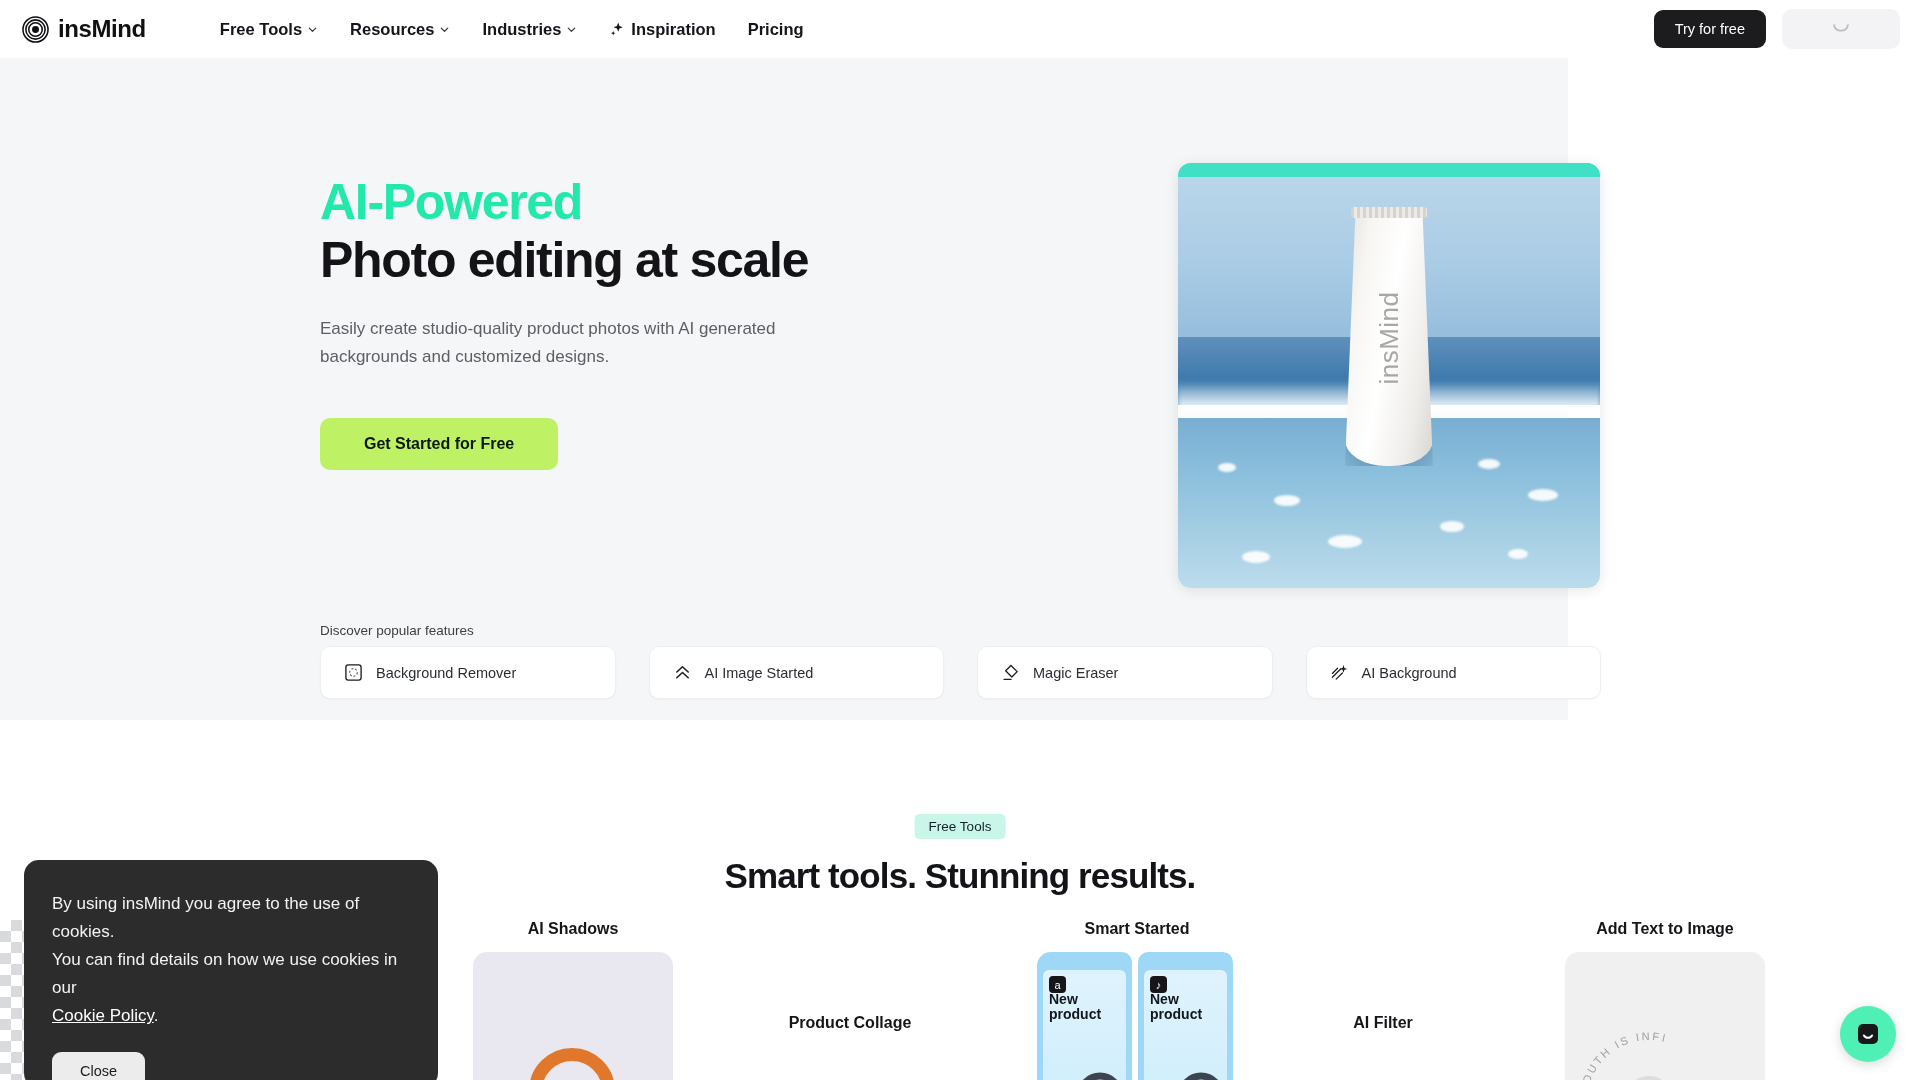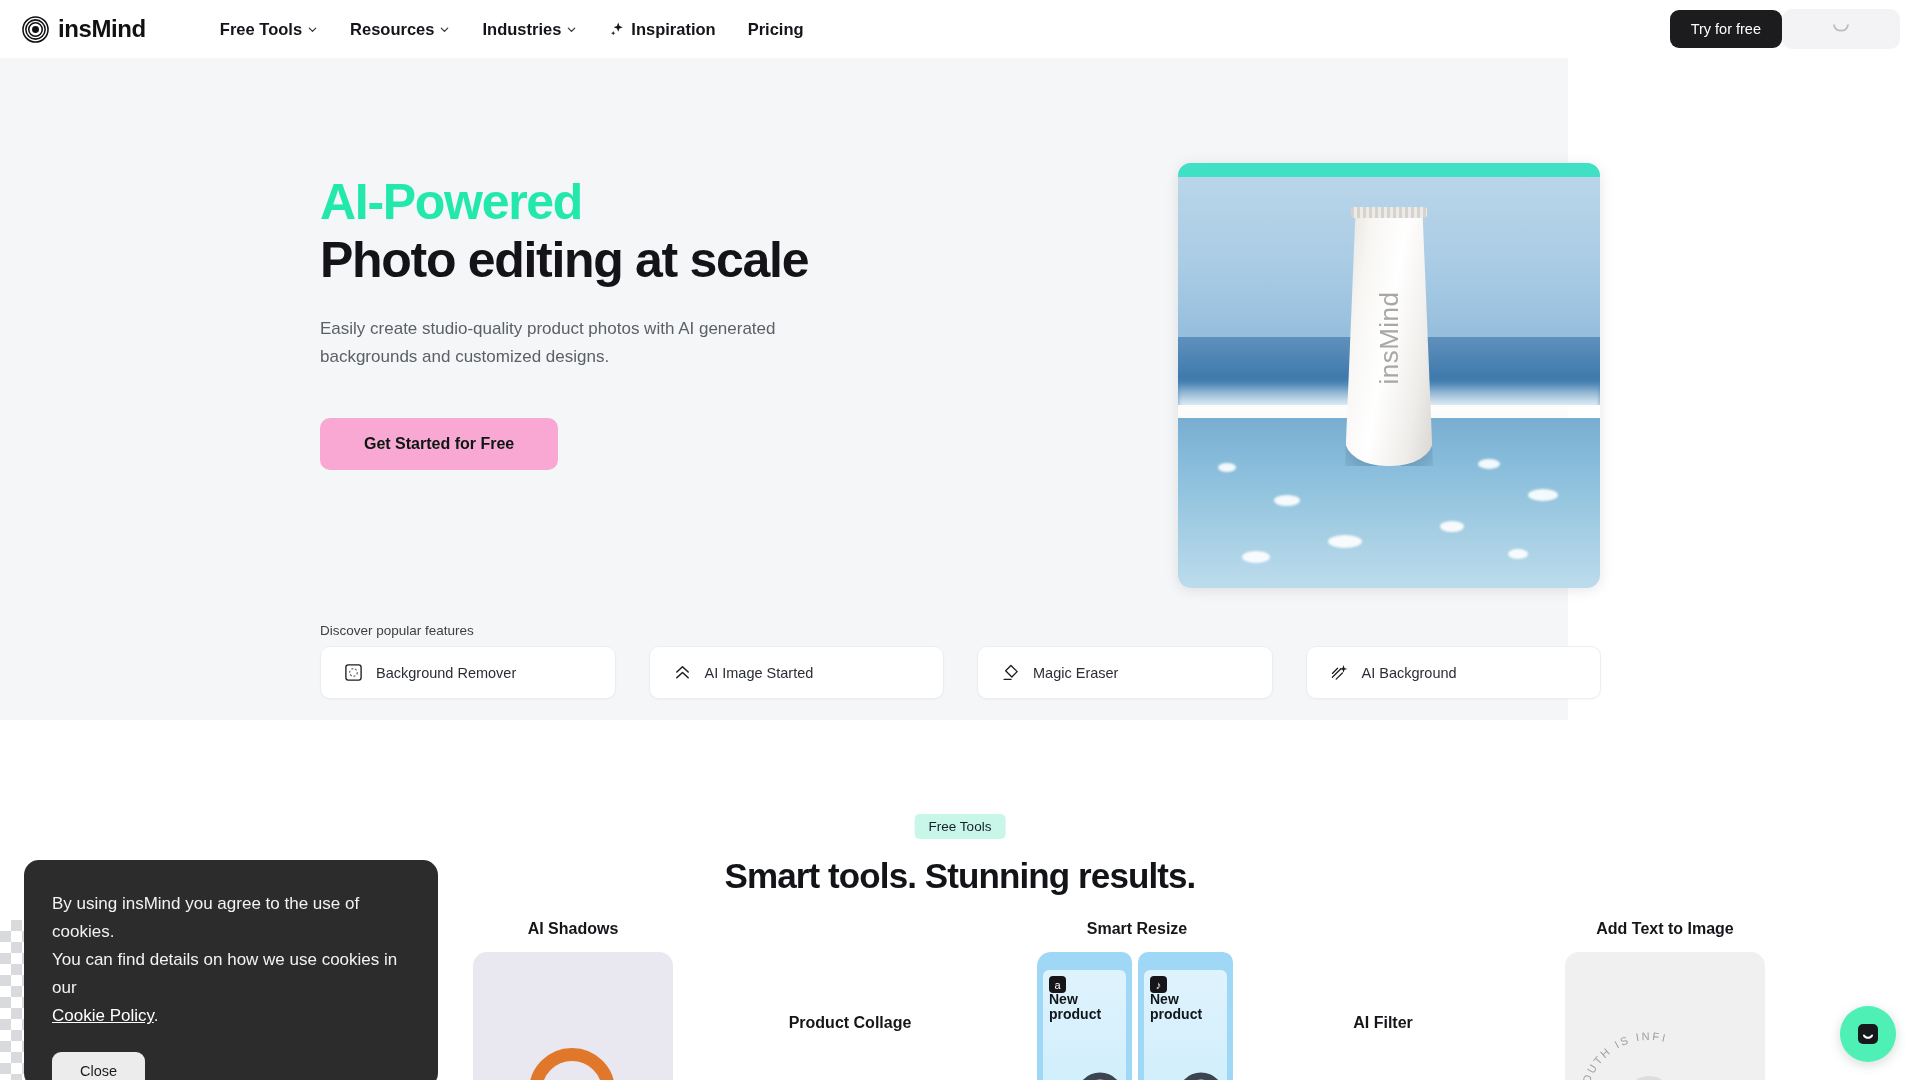--- a/index.html
+++ b/index.html
@@ -29,21 +29,21 @@
   .nav { display: flex; align-items: center; gap: 0px; margin-left: 58px; }
   .nav-item {
     display: flex; align-items: center; gap: 5px;
     font-size: 16.5px; font-weight: 700; color: #14141a;
     padding: 8px 16px; cursor: pointer; white-space: nowrap;
   }
   .chev { width: 11px; height: 11px; display: inline-block; opacity: .85; }
   .spark { width: 16px; height: 16px; display: inline-block; margin-right: 1px; }
 
   .header-right {
-    margin-left: auto; display: flex; align-items: center; gap: 0;
+    margin-left: auto; display: flex; align-items: center; gap: 16px;
     margin-right: 20px;
   }
   .btn-try {
     background: #1c1c1f; color: #ffffff;
     font-size: 14.5px; font-weight: 400;
     padding: 11px 21px; border-radius: 9px; border: none;
     cursor: pointer; white-space: nowrap;
   }
   .avatar-slot {
     width: 118px; height: 40px; border-radius: 10px;
@@ -66,21 +66,21 @@
   .hero-line2 {
     font-size: 50px; font-weight: 700; letter-spacing: -1.3px;
     color: #141418; line-height: 1.16;
   }
   .hero-sub {
     margin-top: 26px; font-size: 17px; line-height: 1.62;
     color: #5b5f66; max-width: 490px;
   }
   .btn-cta {
     margin-top: 48px; display: inline-block;
-    background: #f9a8d4; color: #0c1712;
+    background: #bef264; color: #0c1712;
     font-size: 16px; font-weight: 700;
     padding: 17px 44px; border-radius: 10px; border: none;
     cursor: pointer;
   }
 
   
   .hero-img-wrap {
     position: absolute; left: 1178px; top: 105px;
     width: 422px; height: 425px;
     border-radius: 13px; overflow: hidden;
@@ -400,21 +400,21 @@
         <div class="tool-thumb thumb-lav" style="width:200px; height:150px;">
           <div class="ring" style="left:56px; top:96px; width:86px; height:86px; border-width:13px; border-color:#e0772a;"></div>
         </div>
       </div>
 
       <div class="tool-item" style="left:750px; top:94px; width:200px;">
         <div class="tool-label">Product Collage</div>
       </div>
 
       <div class="tool-item" style="left:1037px; top:0px; width:200px;">
-        <div class="tool-label">Smart Resize</div>
+        <div class="tool-label">Smart Started</div>
         <div class="tool-thumb thumb-blueset" style="width:200px; height:150px;">
 
           <div class="mini-card" style="width:95px; height:150px;">
             <div class="mini-inner">
               <div class="badge-sq">a</div>
               <div class="mini-txt">
                 <div>New</div>
                 <div>product</div>
               </div>
               <svg class="headphone" viewBox="0 0 60 52">

